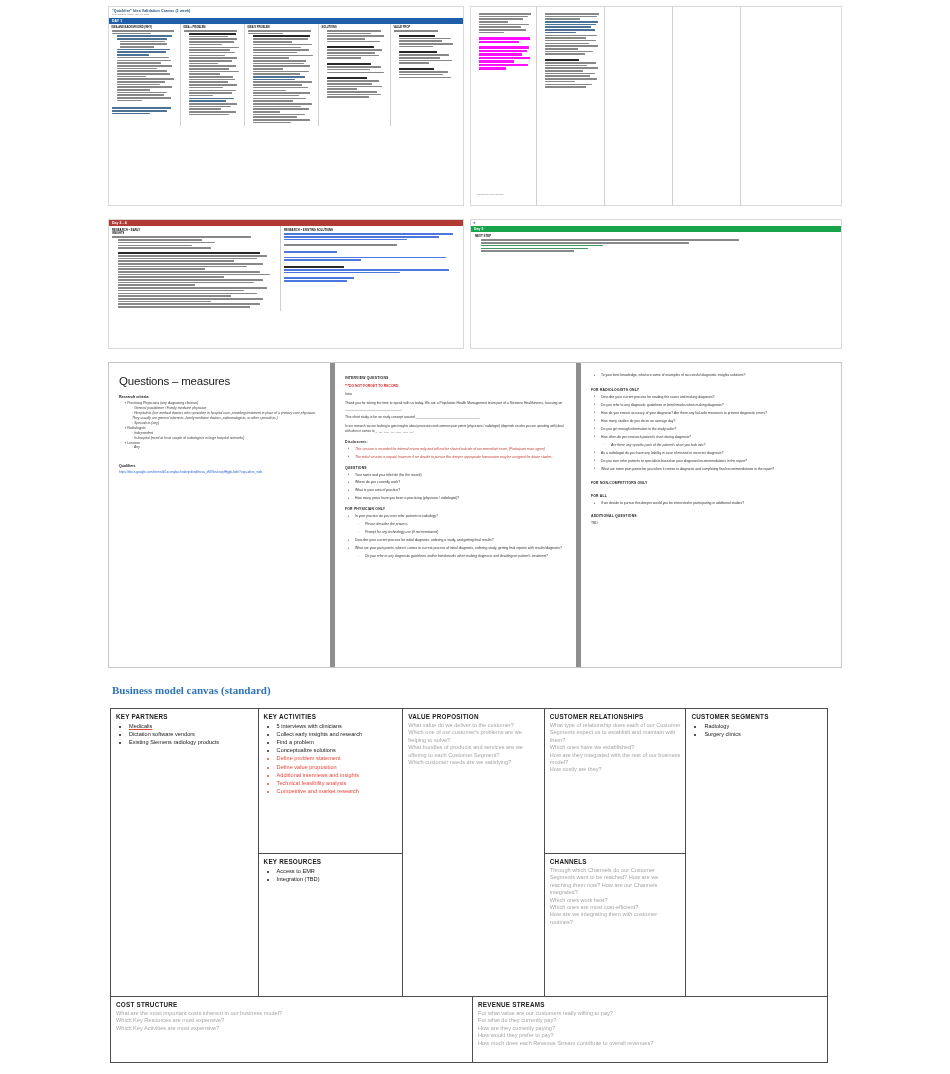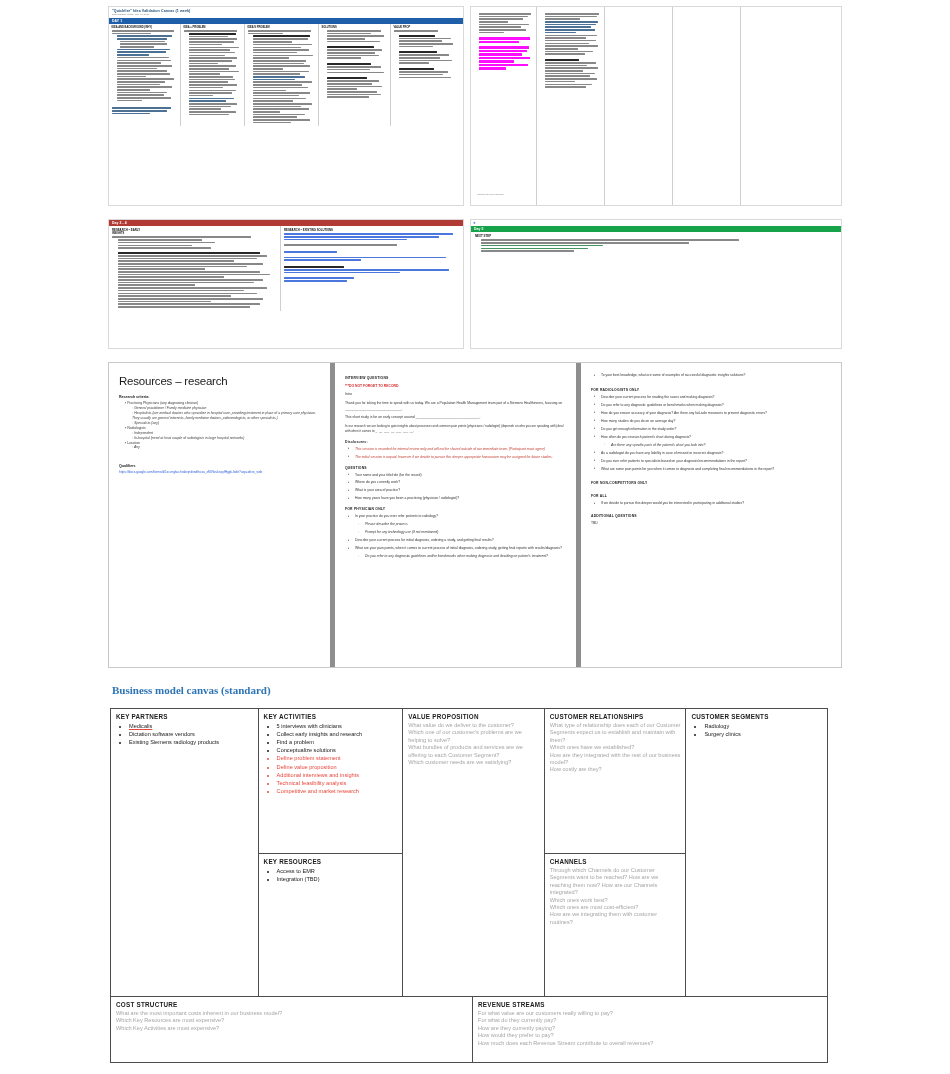--- a/index.html
+++ b/index.html
@@ -422,21 +422,21 @@
         <div class="ln gr" style="width:34%"></div>
         <div class="ln gr" style="width:30%"></div>
         <div class="ln" style="width:26%"></div>
       </div>
     </div>
   </div>
 
   <div class="slide" id="slide-questions">
 
     <div class="q-pane p1">
-      <div class="q-title">Resources – research</div>
+      <div class="q-title">Questions – measures</div>
       <div class="q-sub">Research criteria:</div>
 
       <div class="q-l1">▪ <span>Practicing Physicians (any diagnosing clinician)</span></div>
       <div class="q-l2">◦ <span>General practitioner / Family medicine physician</span></div>
       <div class="q-l2">◦ <span>Hospitalists (are medical doctors who specialize in hospital care, providing treatment in place of a primary care physician. They usually are general internists, family medicine doctors, pulmonologists, or other specialists.)</span></div>
       <div class="q-l2">◦ <span>Specialists (any)</span></div>
       <div class="q-l1">▪ <span>Radiologists</span></div>
       <div class="q-l2">◦ <span>Independent</span></div>
       <div class="q-l2">◦ <span>In-hospital (need at least couple of radiologists in large hospital networks)</span></div>
       <div class="q-l1">▪ <span>Location</span></div>

